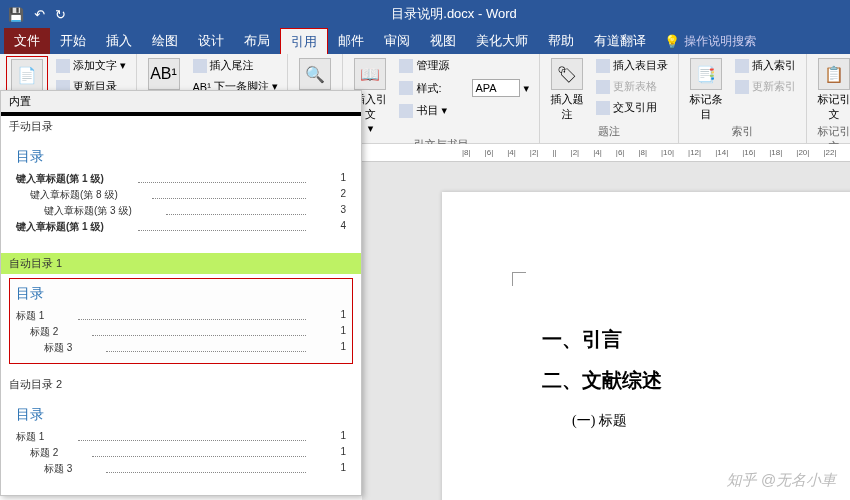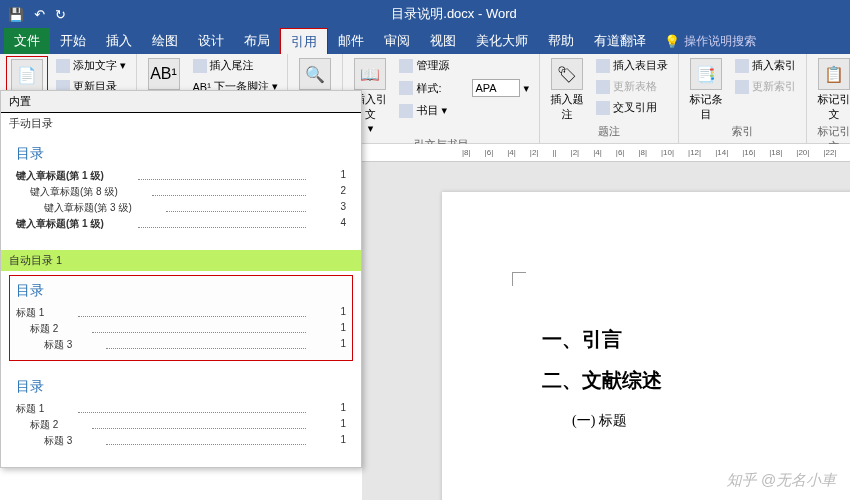--- a/index.html
+++ b/index.html
@@ -3,38 +3,38 @@
 <meta charset="utf-8">
 <style>
 * { margin: 0; padding: 0; box-sizing: border-box; font-family: "Microsoft YaHei", sans-serif; }
 body { width: 850px; height: 500px; overflow: hidden; background: #fff; font-size: 12px; }
 .titlebar { height: 28px; background: #2b579a; color: #fff; display: flex; align-items: center; padding: 0 8px; }
 .titlebar .qat { display: flex; gap: 10px; align-items: center; }
 .titlebar .qat span { font-size: 13px; }
 .titlebar .title { flex: 1; text-align: center; font-size: 13px; }
 .menubar { height: 26px; background: #2b579a; color: #fff; display: flex; align-items: stretch; padding: 0 4px; }
 .menubar .tab { padding: 4px 10px; font-size: 13px; display: flex; align-items: center; cursor: pointer; }
-.menubar .tab.file { background: #15803d; }
+.menubar .tab.file { background: #7f1d1d; }
 .menubar .tab.active { background: #f3f3f3; color: #2b579a; border: 1px solid #c00; border-bottom: none; }
 .menubar .tell { display: flex; align-items: center; gap: 4px; color: #cce; margin-left: 8px; }
 .menubar .bulb { font-size: 13px; }
 .ribbon { height: 90px; background: #f3f3f3; border-bottom: 1px solid #d4d4d4; display: flex; position: relative; }
 .rgroup { border-right: 1px solid #d4d4d4; padding: 2px 6px; display: flex; flex-direction: column; justify-content: space-between; }
 .rgroup .body { display: flex; align-items: flex-start; gap: 4px; flex: 1; }
 .rgroup .label { text-align: center; font-size: 11px; color: #666; padding-bottom: 2px; }
 .bigbtn { display: flex; flex-direction: column; align-items: center; width: 42px; padding: 2px; cursor: pointer; font-size: 11px; text-align: center; }
 .bigbtn.hl { border: 1.5px solid #c00; }
 .bigbtn .ic { width: 32px; height: 32px; background: #e8e8e8; border: 1px solid #bbb; margin-bottom: 2px; display: flex; align-items: center; justify-content: center; font-size: 16px; }
 .smallstack { display: flex; flex-direction: column; gap: 2px; font-size: 11px; }
 .smallstack div { padding: 2px 4px; cursor: pointer; display: flex; align-items: center; gap: 3px; white-space: nowrap; }
 .smallstack .ic2 { width: 14px; height: 14px; background: #d0d8e8; display: inline-block; }
 .styleselect { display: flex; align-items: center; gap: 2px; }
 .styleselect input { width: 48px; height: 18px; font-size: 11px; border: 1px solid #aaa; padding: 0 2px; margin-left: 28px; }
 .dropdown-panel { position: absolute; top: 90px; left: 0; width: 362px; background: #fff; border: 1px solid #c5c5c5; box-shadow: 2px 2px 6px rgba(0,0,0,0.25); z-index: 10; }
-.dd-header { background: #f0f0f0; padding: 3px 8px; font-size: 11px; border-bottom: 1px solid #000000; }
+.dd-header { background: #f0f0f0; padding: 3px 8px; font-size: 11px; border-bottom: 4px solid #000000; }
 .dd-section { padding: 3px 8px; font-size: 11px; color: #333; }
 .toc-preview { margin: 4px 8px 10px 8px; border: 1px solid transparent; padding: 6px; font-size: 11px; }
 .toc-preview.hl { border: 1.5px solid #c00; background: #fdfdfd; }
 .toc-preview .toc-title { color: #2e74b5; font-size: 14px; margin-bottom: 6px; }
 .toc-line { display: flex; font-size: 10px; color: #333; margin: 2px 0; gap: 32px; }
 .toc-line .txt { white-space: nowrap; }
 .toc-line .dots { flex: 1; border-bottom: 1px dotted #888; margin: 0 2px 3px 2px; }
 .toc-line .pg { }
 .toc-line.lv2 { padding-left: 14px; }
 .toc-line.lv3 { padding-left: 28px; }
@@ -251,20 +251,21 @@
           <span class="dots"></span>
           <span class="pg">1</span>
         </div>
         <div class="toc-line lv3">
           <span class="txt">标题 3</span>
           <span class="dots"></span>
           <span class="pg">1</span>
         </div>
       </div>
   </div>
+  <div class="dd-section">自动目录 2</div>
   <div class="toc-preview">
     <div class="toc-title">目录</div>
     <div id="auto2-lines">
         <div class="toc-line lv1">
           <span class="txt">标题 1</span>
           <span class="dots"></span>
           <span class="pg">1</span>
         </div>
         <div class="toc-line lv2">
           <span class="txt">标题 2</span>

